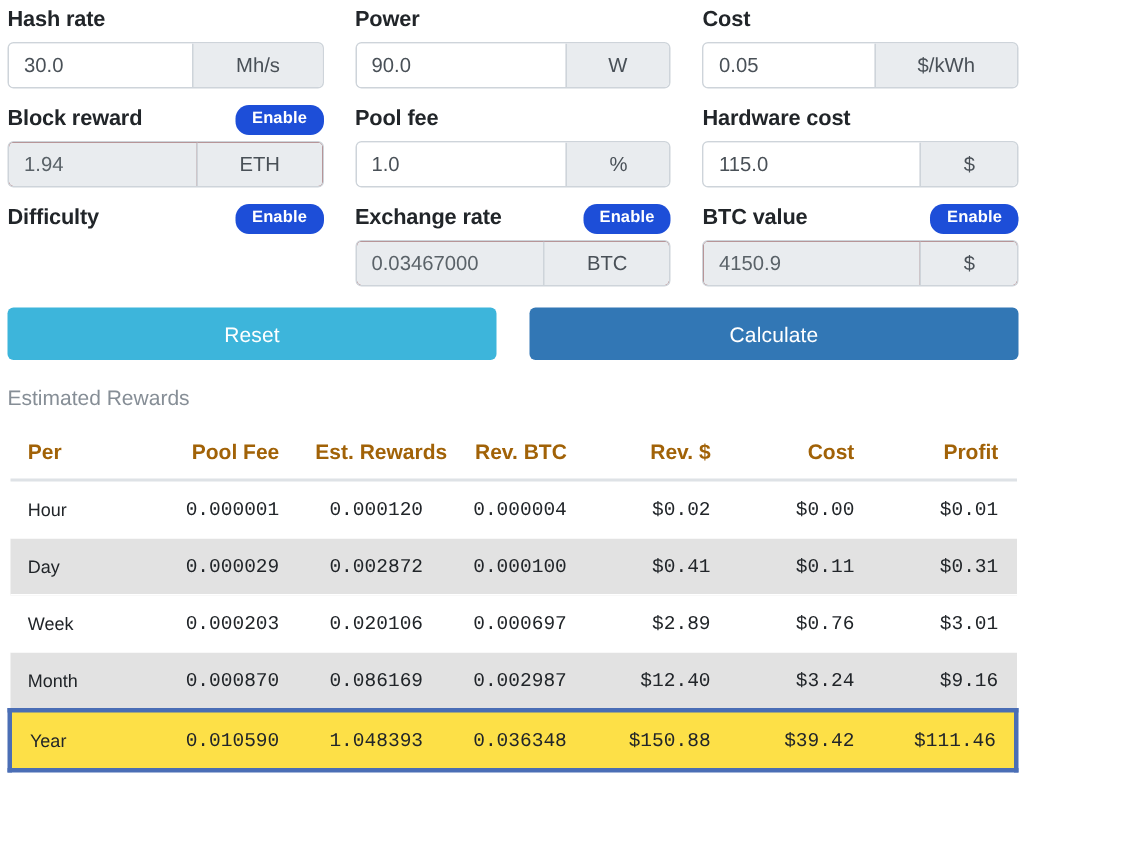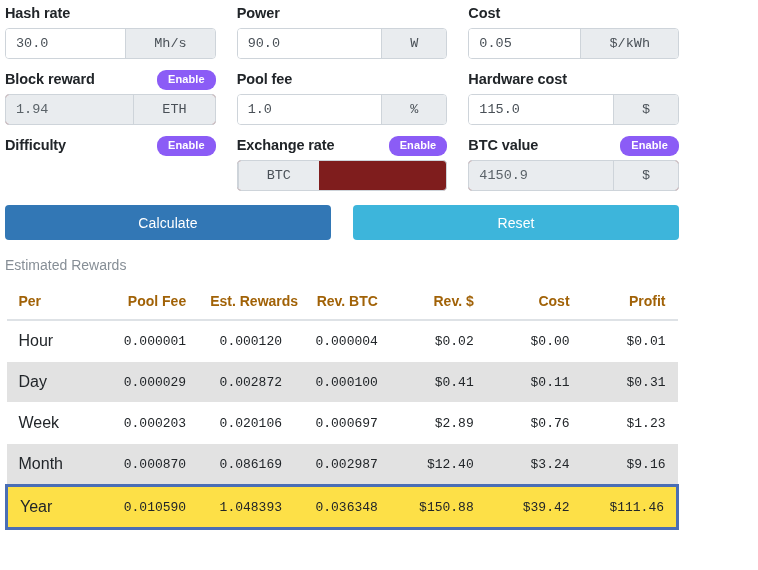--- a/index.html
+++ b/index.html
@@ -42,39 +42,38 @@
   }
   .field-label {
     font-size: 14.5px;
     font-weight: bold;
     color: #212529;
     letter-spacing: -0.1px;
     line-height: 1;
   }
   .enable-badge {
     display: inline-block;
-    background: #8b5cf6;
+    background: #1d4ed8;
     color: #ffffff;
     font-size: 11px;
     font-weight: bold;
     line-height: 1;
     padding: 4px 11px 5px 11px;
     border-radius: 9px;
     letter-spacing: 0.1px;
   }
 
   
   .input-group {
     display: flex;
     height: 31px;
     border: 1px solid #ced4da;
     border-radius: 4px;
     overflow: hidden;
     box-sizing: border-box;
-    font-family: Liberation Mono, monospace;
   }
   .input-group .input-text {
     flex: 1 1 auto;
     display: flex;
     align-items: center;
     padding: 0 10px;
     font-size: 13.5px;
     color: #495057;
     background: #ffffff;
     min-width: 0;
@@ -158,21 +157,21 @@
     font-size: 13px;
     color: #212529;
     padding: 11px 12px;
     text-align: right;
     border-top: 1px solid #ffffff;
     white-space: nowrap;
   }
   .results-table td.col-per {
     text-align: left;
     font-family: "Liberation Sans", sans-serif;
-    font-size: 16px;
+    font-size: 12px;
   }
   .results-table tbody tr.striped {
     background: #e2e2e2;
   }
   .results-table tbody tr.highlight td {
     border-top: 3px solid #4a6eb5;
     border-bottom: 3px solid #4a6eb5;
     background: #fde047;
   }
   .results-table tbody tr.highlight td:first-child {
@@ -252,38 +251,39 @@
           <span class="field-label">Difficulty</span>
           <span class="enable-badge">Enable</span>
         </div>
       </div>
       <div class="field">
         <div class="field-head">
           <span class="field-label">Exchange rate</span>
           <span class="enable-badge">Enable</span>
         </div>
         <div class="input-group disabled">
+          <div class="input-text">0.03467000</div>
           <div class="addon">BTC</div>
         </div>
       </div>
       <div class="field">
         <div class="field-head">
           <span class="field-label">BTC value</span>
           <span class="enable-badge">Enable</span>
         </div>
         <div class="input-group disabled">
           <div class="input-text">4150.9</div>
           <div class="addon">$</div>
         </div>
       </div>
     </div>
 
   <div class="actions">
+    <button class="btn btn-reset">Reset</button>
     <button class="btn btn-calculate">Calculate</button>
-    <button class="btn btn-reset">Reset</button>
   </div>
 
   <div class="section-caption">Estimated Rewards</div>
 
   <table class="results-table">
     <thead>
       <tr>
           <th class="col-per">Per</th>
           <th>Pool Fee</th>
           <th>Est. Rewards</th>
@@ -312,21 +312,21 @@
           <td>$0.11</td>
           <td>$0.31</td>
         </tr>
         <tr class="">
           <td class="col-per">Week</td>
           <td>0.000203</td>
           <td>0.020106</td>
           <td>0.000697</td>
           <td>$2.89</td>
           <td>$0.76</td>
-          <td>$1.23</td>
+          <td>$3.01</td>
         </tr>
         <tr class="striped ">
           <td class="col-per">Month</td>
           <td>0.000870</td>
           <td>0.086169</td>
           <td>0.002987</td>
           <td>$12.40</td>
           <td>$3.24</td>
           <td>$9.16</td>
         </tr>

